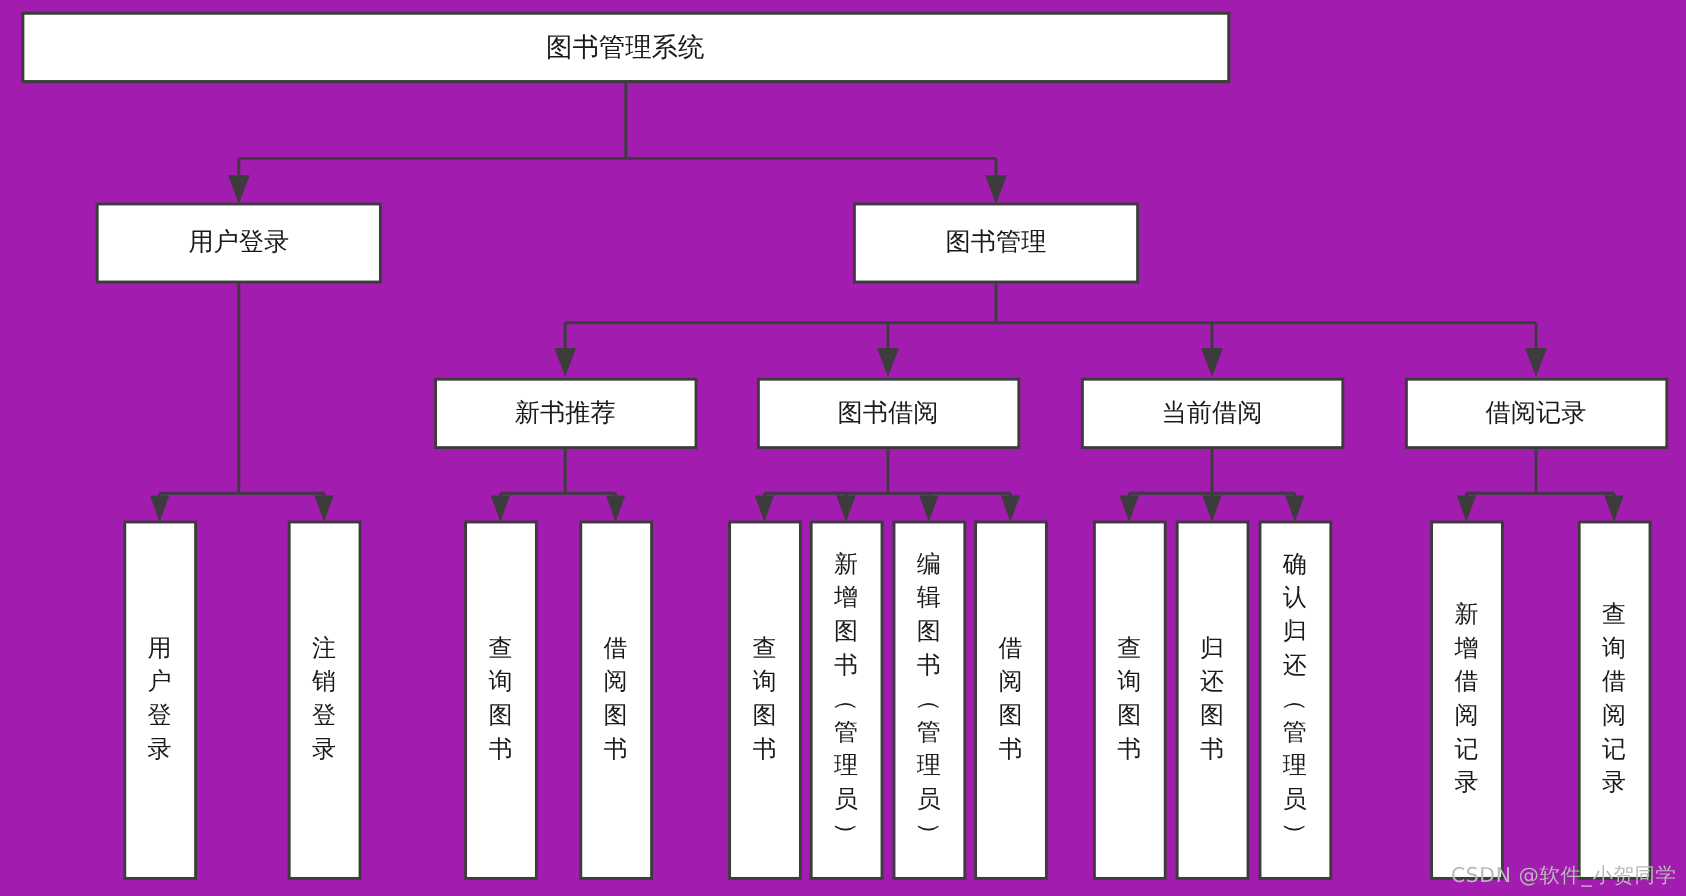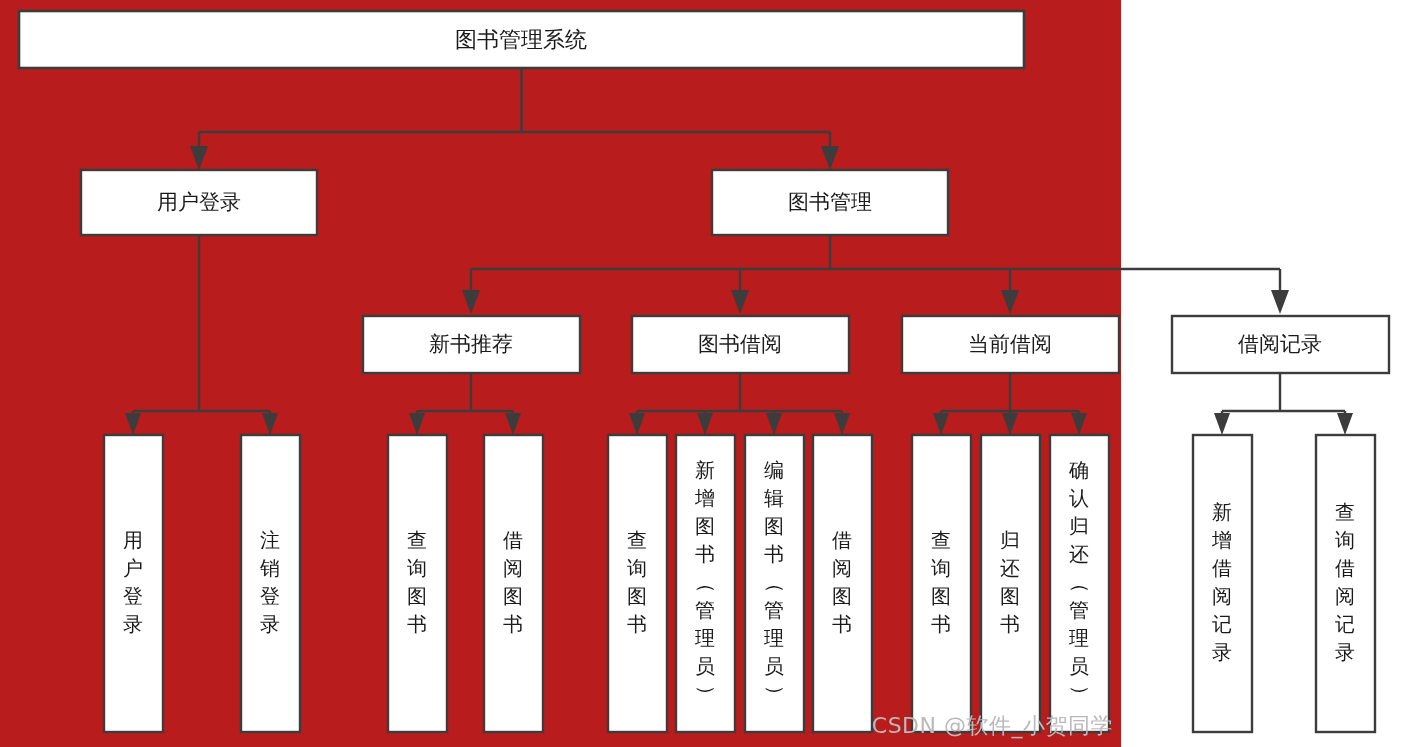--- a/index.html
+++ b/index.html
@@ -9,23 +9,23 @@
     background: #ffffff;
   }
   body {
     width: 1405px;
     height: 747px;
     font-family: "DejaVu Sans", "Liberation Sans", sans-serif;
     overflow: hidden;
   }
   #diagram-root {
     position: relative;
-    width: 1121px;
+    width: 1405px;
     height: 747px;
-    background: #b91c1c;
+    background: #a21caf;
   }
   svg#hierarchy-svg {
     position: absolute;
     left: 0;
     top: 0;
     width: 1405px;
     height: 747px;
     display: block;
   }
   .node-box {
@@ -61,21 +61,21 @@
     font-family: "DejaVu Sans", "Liberation Sans", sans-serif;
     font-size: 20px;
     text-anchor: middle;
     dominant-baseline: middle;
   }
   .watermark {
     position: absolute;
     right: 8px;
     bottom: 6px;
     font-family: "DejaVu Sans", "Liberation Sans", sans-serif;
-    font-size: 22px;
+    font-size: 17px;
     color: #b9b9b9;
     white-space: nowrap;
     letter-spacing: 0.5px;
     pointer-events: none;
   }
 </style>
 </head>
 <body>
 
 <div id="diagram-root">

